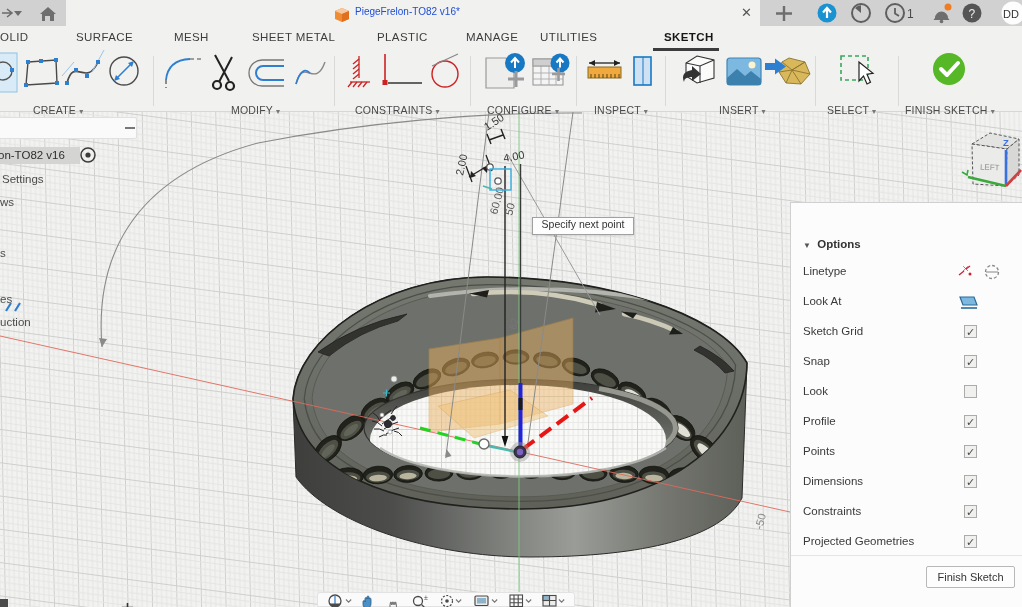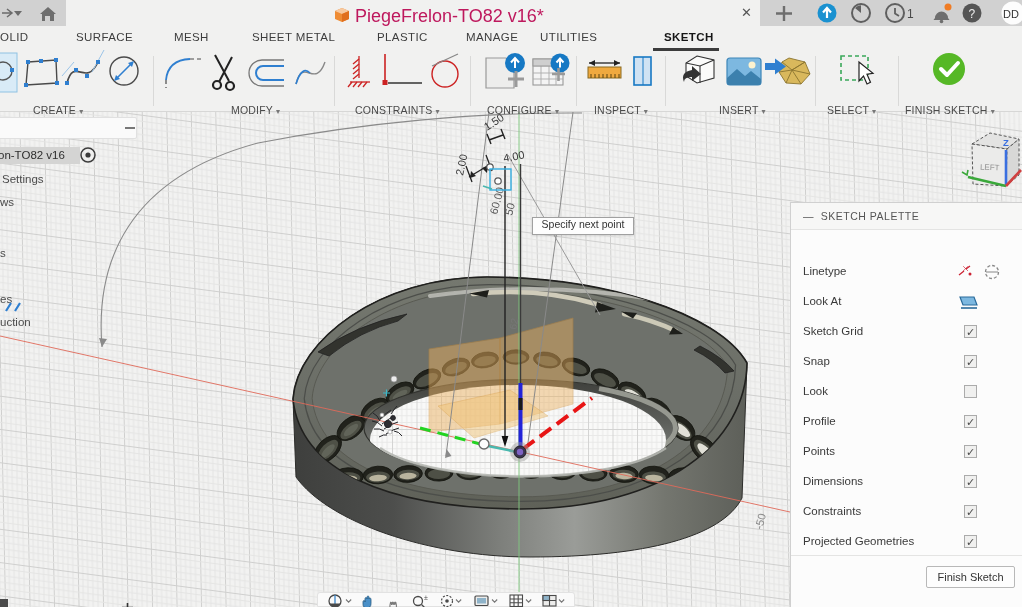--- a/index.html
+++ b/index.html
@@ -3,21 +3,21 @@
 <meta charset="utf-8">
 <style>
   * { margin:0; padding:0; box-sizing:border-box; }
   html,body { width:1022px; height:607px; overflow:hidden; }
   body { font-family:"Liberation Sans", sans-serif; position:relative; background:#f1f1f0; }
   #app { position:absolute; left:0; top:0; width:1022px; height:607px; overflow:hidden; }
   .abs { position:absolute; }
 
   #titlebar { position:absolute; left:0; top:0; width:1022px; height:26px; background:#d1d1d1; }
   #tb-tab { position:absolute; left:66px; top:0; width:694px; height:26px; background:#f1f1f0; }
-  #tb-title { position:absolute; left:355px; top:6px; font-size:18px; color:#be185d; }
+  #tb-title { position:absolute; left:355px; top:6px; font-size:10px; color:#1d4ed8; }
   #tb-close { position:absolute; left:741px; top:5px; font-size:13px; color:#555; }
 
   #ribbon { position:absolute; left:0; top:26px; width:1022px; height:86px; background:#f1f1f0; border-bottom:1px solid #d7d7d6; }
   .rtab { position:absolute; top:5px; font-size:11.5px; color:#3d3d3d; letter-spacing:0.4px; }
   .rlabel { position:absolute; top:78px; font-size:10.5px; color:#4a4a4a; letter-spacing:0.2px; }
   .rlabel .car { color:#777; font-size:8px; }
   .gdiv { position:absolute; top:30px; width:1px; height:50px; background:#d9d9d8; }
 
   #canvas { position:absolute; left:0; top:112px; width:1022px; height:495px; background:#f2f2f1; overflow:hidden; }
 
@@ -452,22 +452,22 @@
   <div class="ltxt" style="left:0px;top:196px;">ws</div>
   <div class="ltxt" style="left:0px;top:247px;">s</div>
   <div class="ltxt" style="left:0px;top:293px;">es</div>
   <svg class="abs" style="left:4px;top:300px" width="40" height="14">
       <path d="M 2 11 l 5 -8 M 11 11 l 5 -8" stroke="#2f7fd0" stroke-width="2.2" fill="none"></path>
     </svg>
   <div class="ltxt" style="left:0px;top:316px;">uction</div>
   <div id="tooltip">Specify next point</div>
 
   <div id="panel">
-    <div id="panel-head">
-        <span style="position:absolute;left:12px;top:7px;">—&nbsp;&nbsp;SKETCH PALETTE</span>
+    <div id="panel-opt">
+        <span style="position:absolute;left:12px;top:8px;"><span style="color:#555;font-size:8px;">▼</span>&nbsp; Options</span>
       </div>
 <div class="prow" style="top:62px;">Linetype</div>
 <div class="prow" style="top:92px;">Look At</div>
 <div class="prow" style="top:122px;">Sketch Grid</div>
 <div class="cbx" style="top:122px;">✓</div>
 <div class="prow" style="top:152px;">Snap</div>
 <div class="cbx" style="top:152px;">✓</div>
 <div class="prow" style="top:182px;">Look</div>
 <div class="cbx" style="top:182px;"></div>
 <div class="prow" style="top:212px;">Profile</div>

